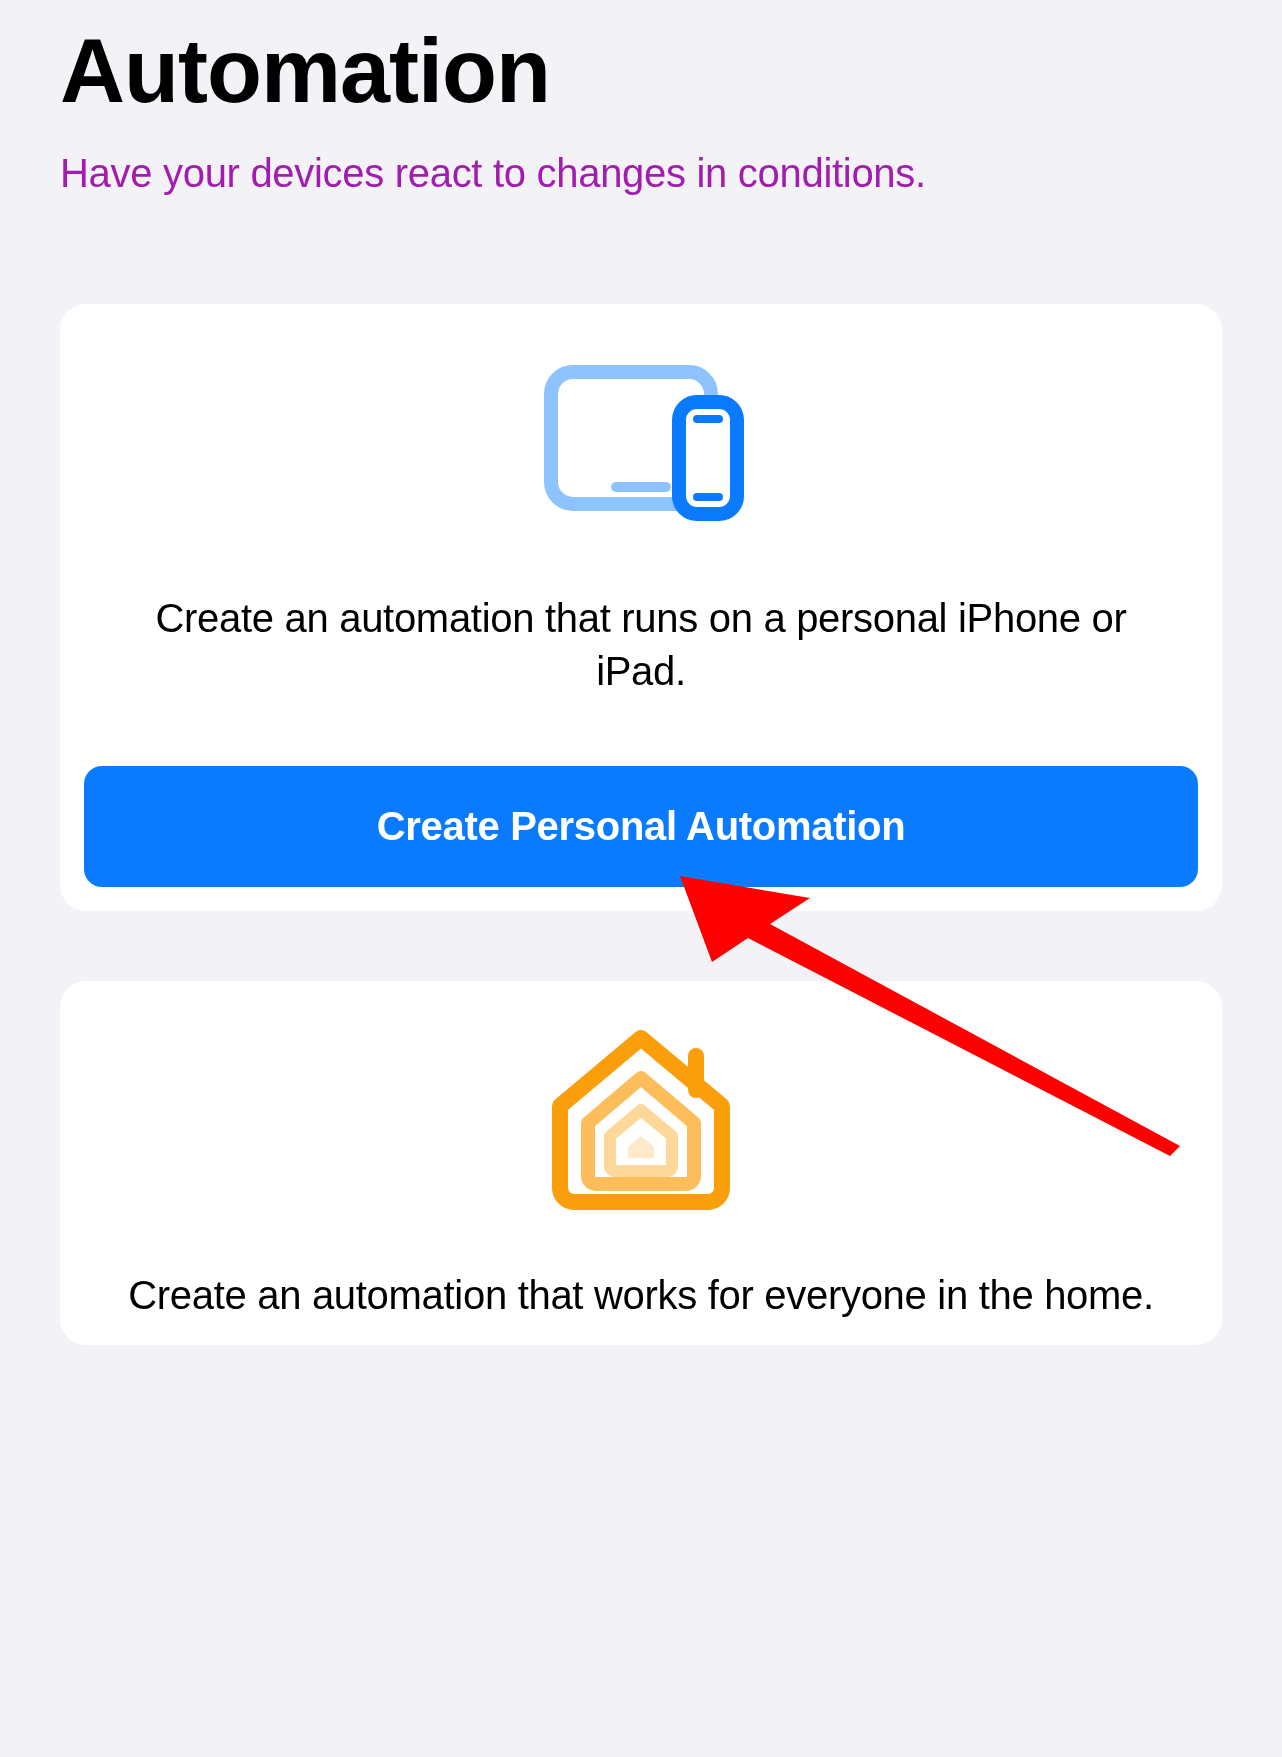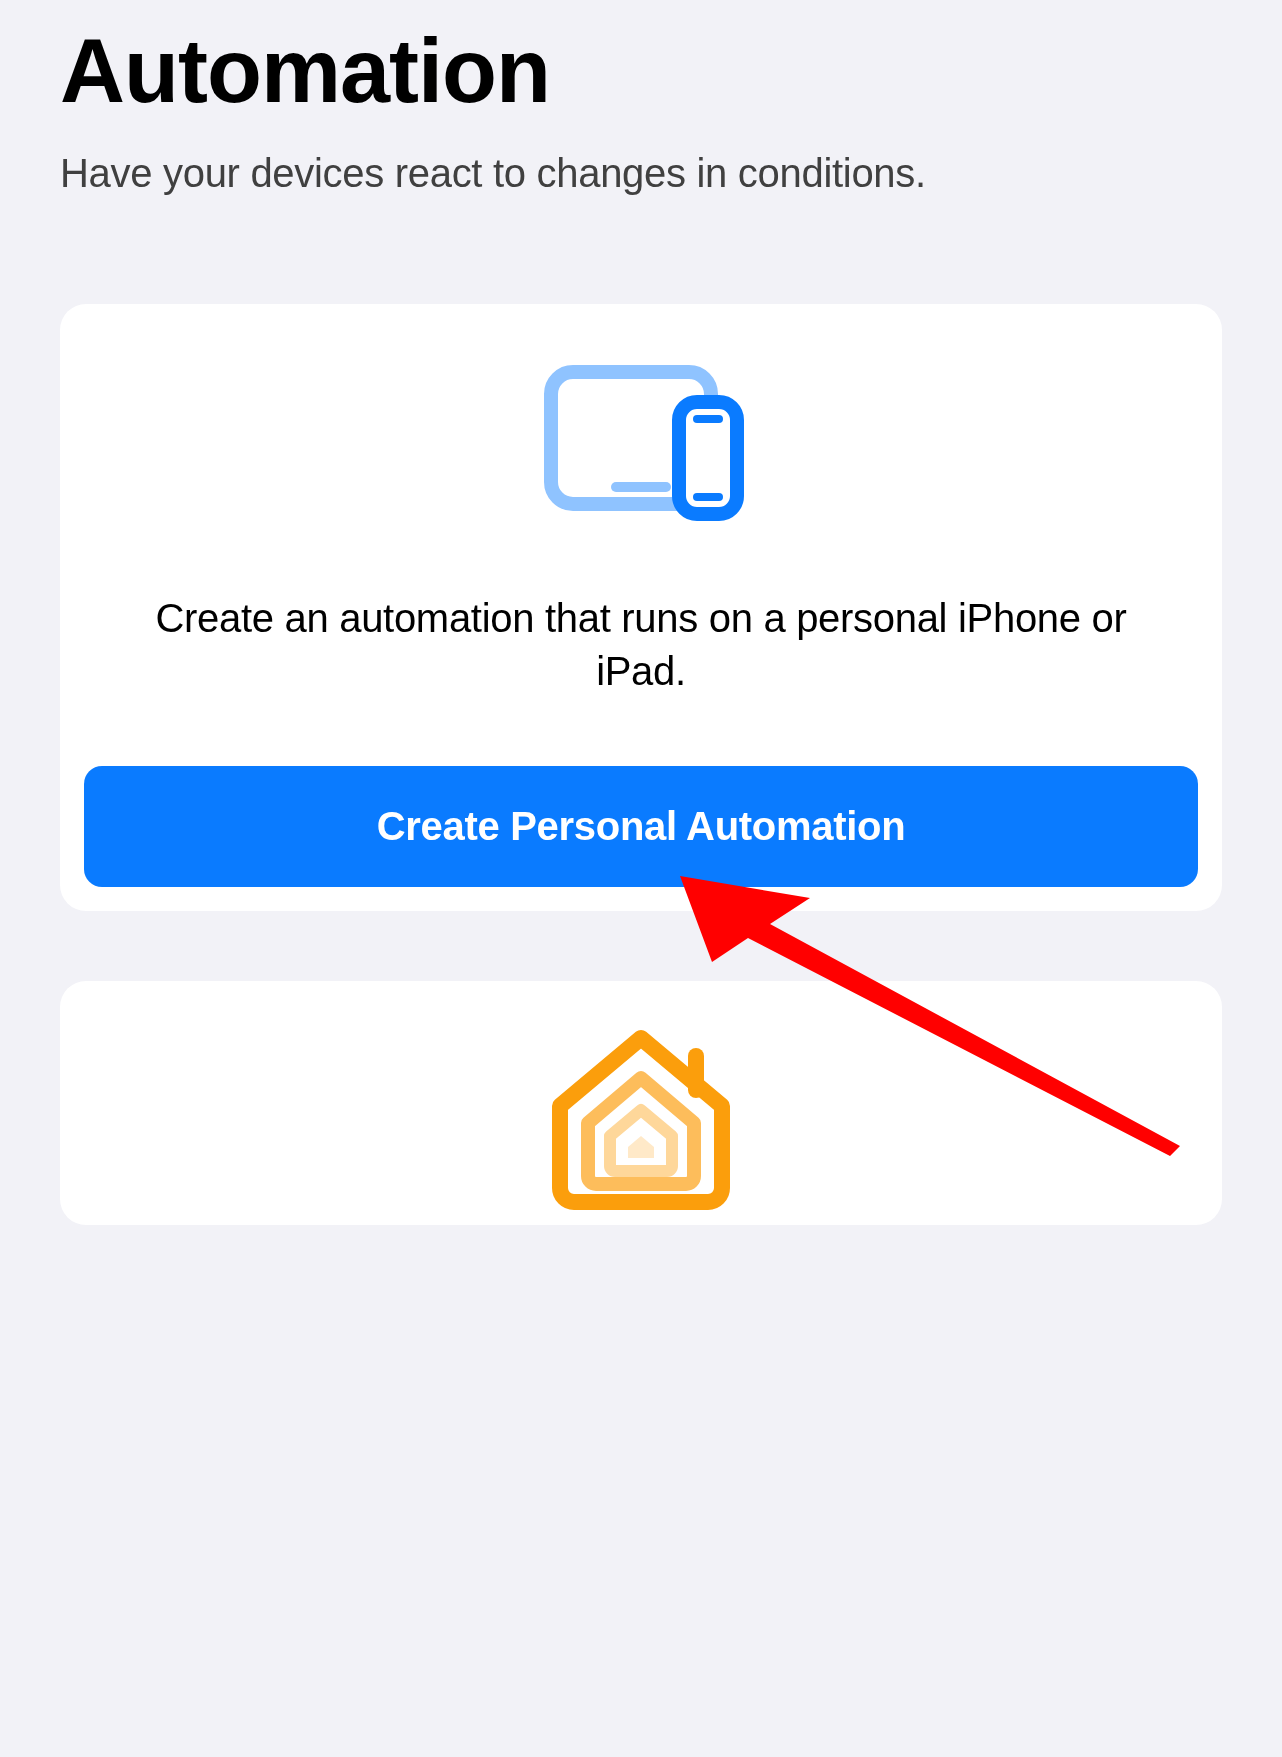--- a/index.html
+++ b/index.html
@@ -15,21 +15,21 @@
     .page-title {
       font-size: 90px;
       font-weight: 700;
       letter-spacing: -1px;
       color: #000;
       margin-top: 20px;
     }
     .page-subtitle {
       font-size: 40px;
       font-weight: 400;
-      color: #404040;
+      color: #a21caf;
       margin-top: 28px;
       letter-spacing: -0.3px;
     }
     .card {
       background: #ffffff;
       border-radius: 26px;
       margin-top: 108px;
       padding: 60px 24px 24px 24px;
       display: flex;
       flex-direction: column;
@@ -107,17 +107,18 @@
 
       <line x1="150" y1="28" x2="150" y2="62" stroke="#fb9e0c" stroke-width="16" stroke-linecap="round"></line>
 
       <path d="M95 50 L148 95 V148 a8 8 0 0 1 -8 8 H50 a8 8 0 0 1 -8 -8 V95 Z" fill="none" stroke="#fdbd5b" stroke-width="14" stroke-linejoin="round" stroke-linecap="round"></path>
 
       <path d="M95 82 L126 108 V138 a5 5 0 0 1 -5 5 H69 a5 5 0 0 1 -5 -5 V108 Z" fill="none" stroke="#fed79a" stroke-width="12" stroke-linejoin="round" stroke-linecap="round"></path>
 
       <path d="M95 108 L108 119 V130 H82 V119 Z" fill="#ffe9c8"></path>
     </svg>
   </div>
+  <p class="card-text">Create an automation that works for everyone in the home.</p>
 </div>
 
 <svg class="annotation-arrow" viewBox="0 0 520 280">
   <polygon points="0,0 130,22 90,48 500,270 490,280 68,62 32,86" fill="#ff0000"></polygon>
 </svg>
 
 </body></html>

